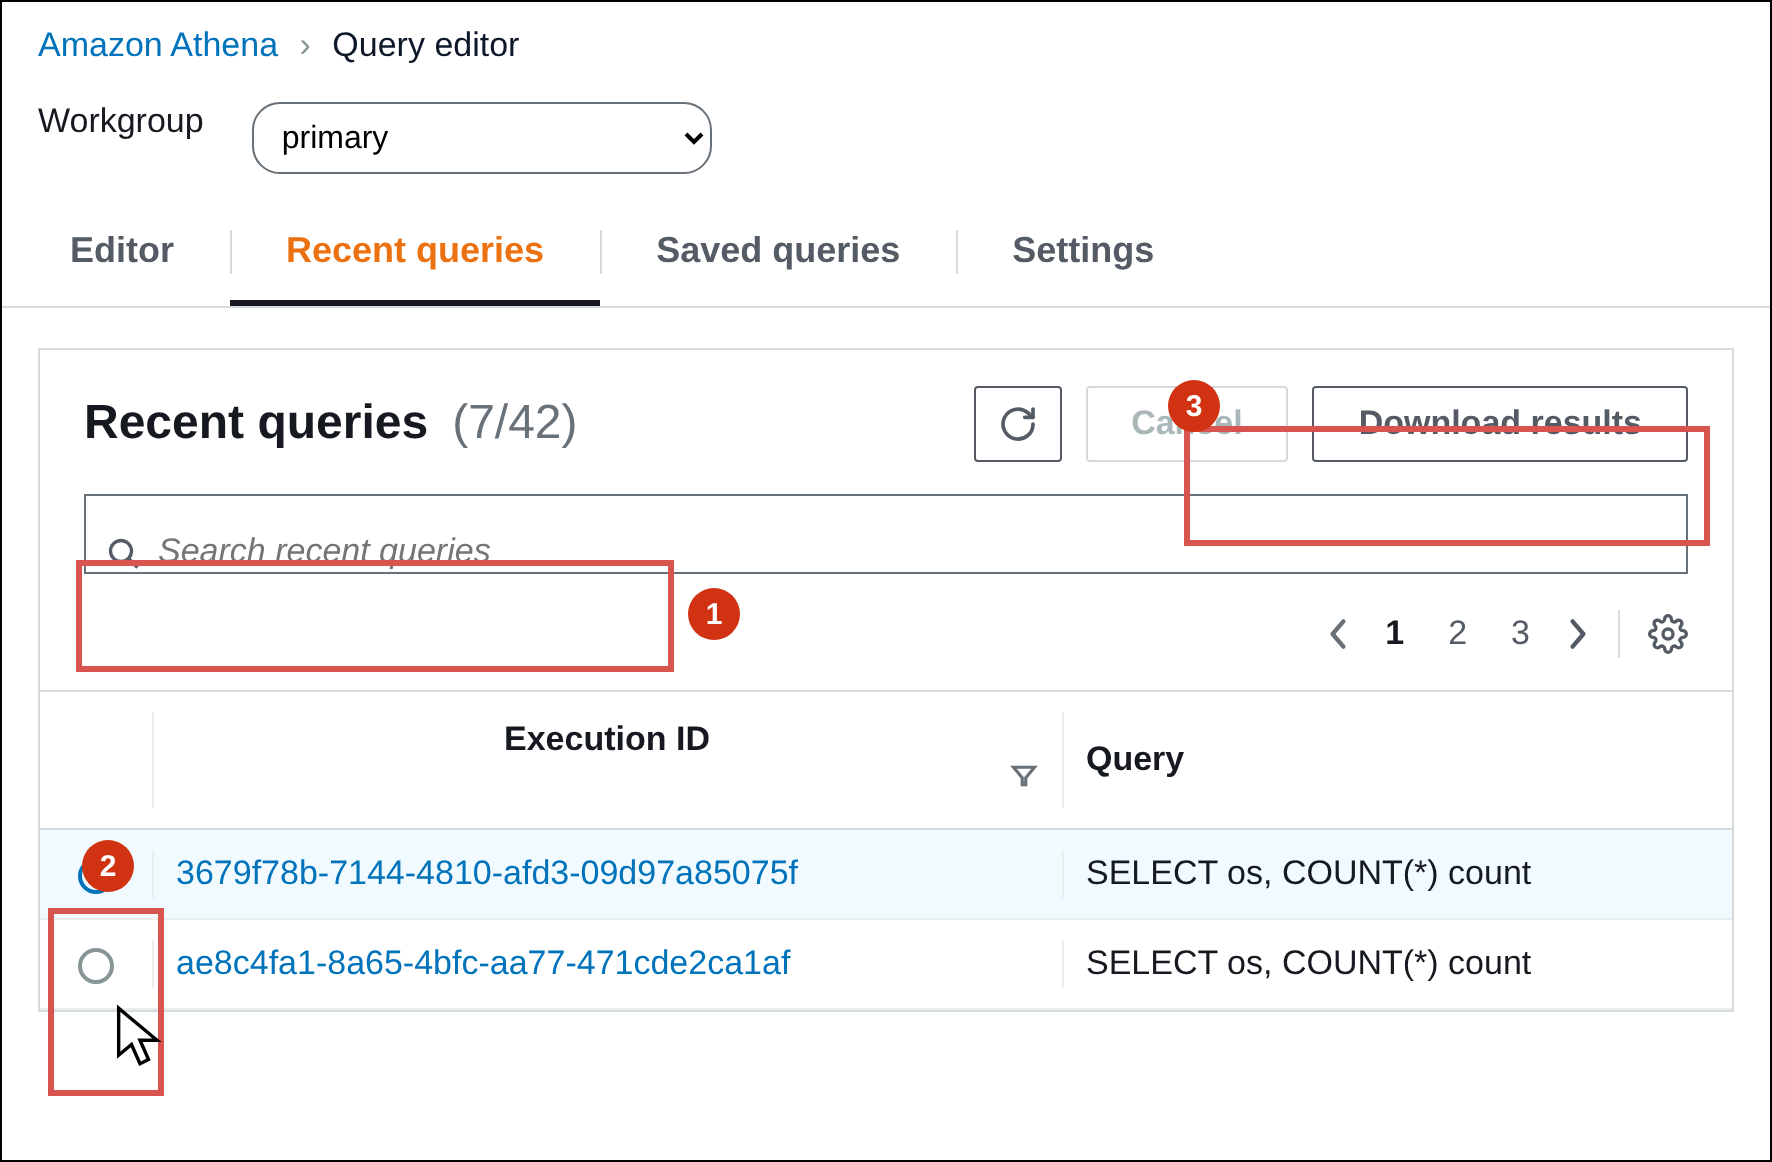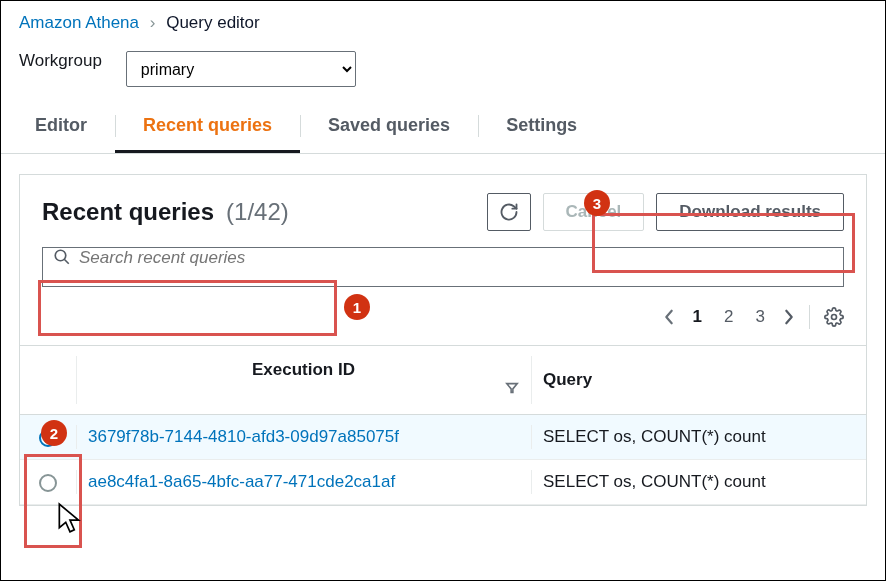--- a/index.html
+++ b/index.html
@@ -26,21 +26,21 @@
     display: flex;
     gap: 24px;
     font-size: 17px;
   }
   .workgroup-row select {
     height: 36px;
     width: 230px;
     padding: 0 10px;
     font-size: 16px;
     border: 1px solid #687078;
-    border-radius: 2px;
+    border-radius: 14px;
     background: #fff;
   }
   .tabs {
     display: flex;
     border-bottom: 1px solid #d5dbdb;
     padding: 0 6px;
   }
   .tab {
     padding: 14px 28px 14px 28px;
     font-size: 18px;
@@ -97,21 +97,21 @@
     align-items: center;
     justify-content: center;
   }
   .btn:disabled { color: #aab7b8; border-color: #d5dbdb; cursor: default; }
   .btn-icon { width: 44px; padding: 0; }
   .search-row {
     padding: 6px 22px 14px 22px;
   }
   .search-box {
     display: flex;
-    align-items: flex-start;
+    align-items: flex-end;
     border: 1px solid #687078;
     height: 40px;
     padding: 0 10px;
     gap: 8px;
   }
   .search-box input {
     border: none;
     outline: none;
     flex: 1;
     font-size: 17px;
@@ -215,21 +215,21 @@
 <div class="tabs">
   <div class="tab">Editor</div>
   <div class="tab active">Recent queries</div>
   <div class="tab">Saved queries</div>
   <div class="tab">Settings</div>
 </div>
 
 <div class="panel">
   <div class="panel-header">
     <span class="panel-title">Recent queries</span>
-    <span class="panel-count">(1/42)</span>
+    <span class="panel-count">(7/42)</span>
     <button class="btn btn-icon" title="Refresh">
       <svg width="20" height="20" viewBox="0 0 24 24" fill="none" stroke="#545b64" stroke-width="2.2" stroke-linecap="round" stroke-linejoin="round">
           <path d="M21 12a9 9 0 1 1-3.3-6.9L21 8"></path>
           <path d="M21 3v5h-5"></path>
         </svg>
     </button>
     <button class="btn" disabled="">Cancel</button>
     <button class="btn">Download results</button>
   </div>
 

